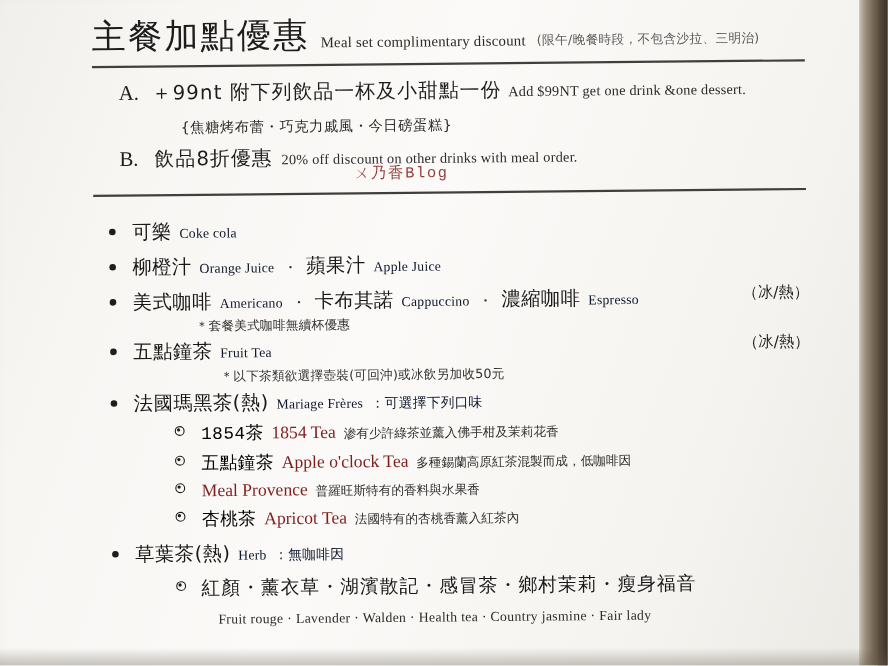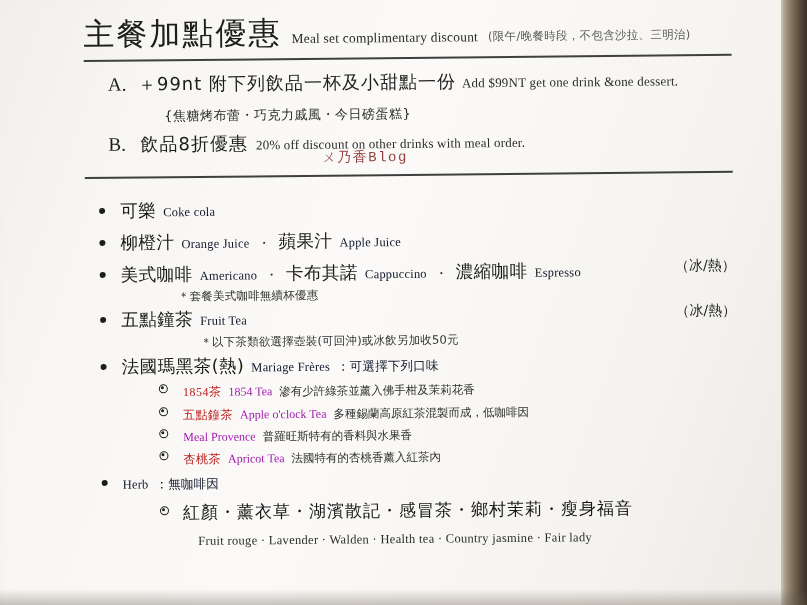--- a/index.html
+++ b/index.html
@@ -255,28 +255,28 @@
   .note-indent2 {
     margin-left: 100px;
     margin-top: 4px;
     margin-bottom: 4px;
   }
   .subitem {
     margin-left: 58px;
     margin-top: 6px;
   }
   .sub-cn {
-    font-size: 12px;
-    font-family: Liberation Serif, serif;
+    font-size: 16px;
+    font-family: Liberation Mono, monospace;
     letter-spacing: .5px;
-    color: #b91c1c;
+    color: #000000;
   }
   .sub-en {
-    font-size: 12px;
-    color: #a21caf;
+    font-size: 16px;
+    color: #7f1d1d;
   }
   .sub-desc {
     font-size: 11.5px;
     font-family: "DejaVu Sans", sans-serif;
     color: #2f2f2f;
   }
   .herb-line {
     margin-left: 58px;
     margin-top: 8px;
     font-size: 17px;
@@ -423,20 +423,21 @@
             <span class="sub-desc">法國特有的杏桃香薰入紅茶內</span>
           </div>
         </div>
       </div>
 
       <div class="item-spacer"></div>
 
       <div class="item">
         <div class="row">
           <span class="bullet"></span>
+          <span class="name-cn">草葉茶(熱)</span>
           <span class="name-en">Herb</span>
           <span class="name-en cjk">：無咖啡因</span>
         </div>
         <div class="herb-line">
           <span class="bullet sub"></span>
           <span>紅顏・薰衣草・湖濱散記・感冒茶・鄉村茉莉・瘦身福音</span>
         </div>
         <div class="herb-en">Fruit rouge · Lavender · Walden · Health tea · Country jasmine · Fair lady</div>
       </div>
 

